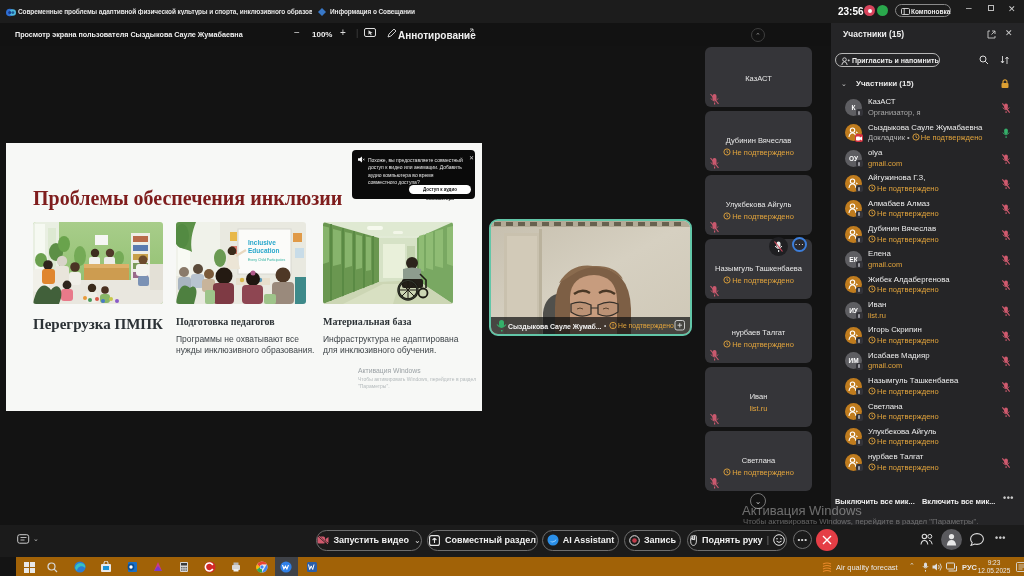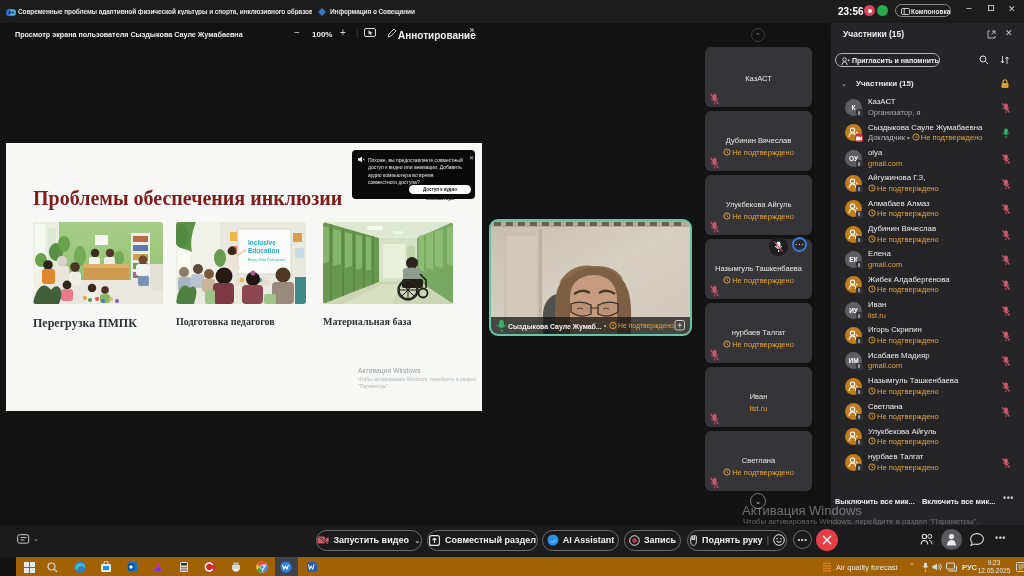--- a/index.html
+++ b/index.html
@@ -537,23 +537,25 @@
     <circle cx="85" cy="68" r="9.5" fill="none" stroke="#3a4438" stroke-width="0.8"></circle>
     <g stroke="#1d1b15" stroke-width="1">
         <line x1="85" y1="59" x2="85" y2="77"></line>
         <line x1="76" y1="68" x2="94" y2="68"></line>
         <line x1="79" y1="62" x2="91" y2="74"></line>
         <line x1="91" y1="62" x2="79" y2="74"></line>
       </g>
     <circle cx="100" cy="71" r="4.5" fill="none" stroke="#1d1b15" stroke-width="1.8"></circle>
     <path d="M97 52 L103 58 L103 66" stroke="#1d1b15" stroke-width="1.6" fill="none"></path>
   </svg>
-  <div class="abs" style="left:27px;top:173px;font-family:'Liberation Serif',serif;font-weight:bold;font-size:12px;color:#2c3236;">Перегрузка ПМПК</div>
+  <div class="abs" style="left:27px;top:173px;font-family:'Liberation Serif',serif;font-weight:bold;font-size:15px;color:#2c3236;">Перегрузка ПМПК</div>
   <div class="abs" style="left:170px;top:173px;font-family:'Liberation Serif',serif;font-weight:bold;font-size:10px;color:#2c3236;">Подготовка педагогов</div>
   <div class="abs" style="left:317px;top:173px;font-family:'Liberation Serif',serif;font-weight:bold;font-size:10px;color:#2c3236;">Материальная база</div>
+  <div class="abs" style="left:170px;top:191px;font-size:8.5px;color:#3e4448;line-height:11px;width:140px;">Программы не охватывают все нужды инклюзивного образования.</div>
+  <div class="abs" style="left:317px;top:191px;font-size:8.5px;color:#3e4448;line-height:11px;width:140px;">Инфраструктура не адаптирована для инклюзивного обучения.</div>
   <div class="abs" style="left:352px;top:224px;font-size:6.8px;color:#9aa0a4;">Активация Windows</div>
   <div class="abs" style="left:352px;top:233px;font-size:5px;color:#b4babc;line-height:6.5px;">Чтобы активировать Windows, перейдите в раздел<br>"Параметры".</div>
 
   <div class="abs" style="left:346px;top:7px;width:123px;height:49px;background:#0a0a0a;border-radius:4px;">
     <svg class="abs" style="left:6px;top:6px" width="7" height="7" viewBox="0 0 8 8">
         <path d="M0 2.5v3h2l2.5 2v-7L2 2.5z" fill="#fff"></path>
         <path d="M5.5 3l2 2M7.5 3l-2 2" stroke="#fff" stroke-width="0.7"></path>
       </svg>
     <div class="abs" style="left:16px;top:7px;width:102px;font-size:5px;color:#e8e8e8;line-height:7.3px;">Похоже, вы предоставляете совместный<br>доступ к видео или анимации. Добавить<br>аудио компьютера во время<br>совместного доступа?</div>
     <div class="abs" style="left:117px;top:4px;color:#ccc;font-size:6px;">✕</div>

